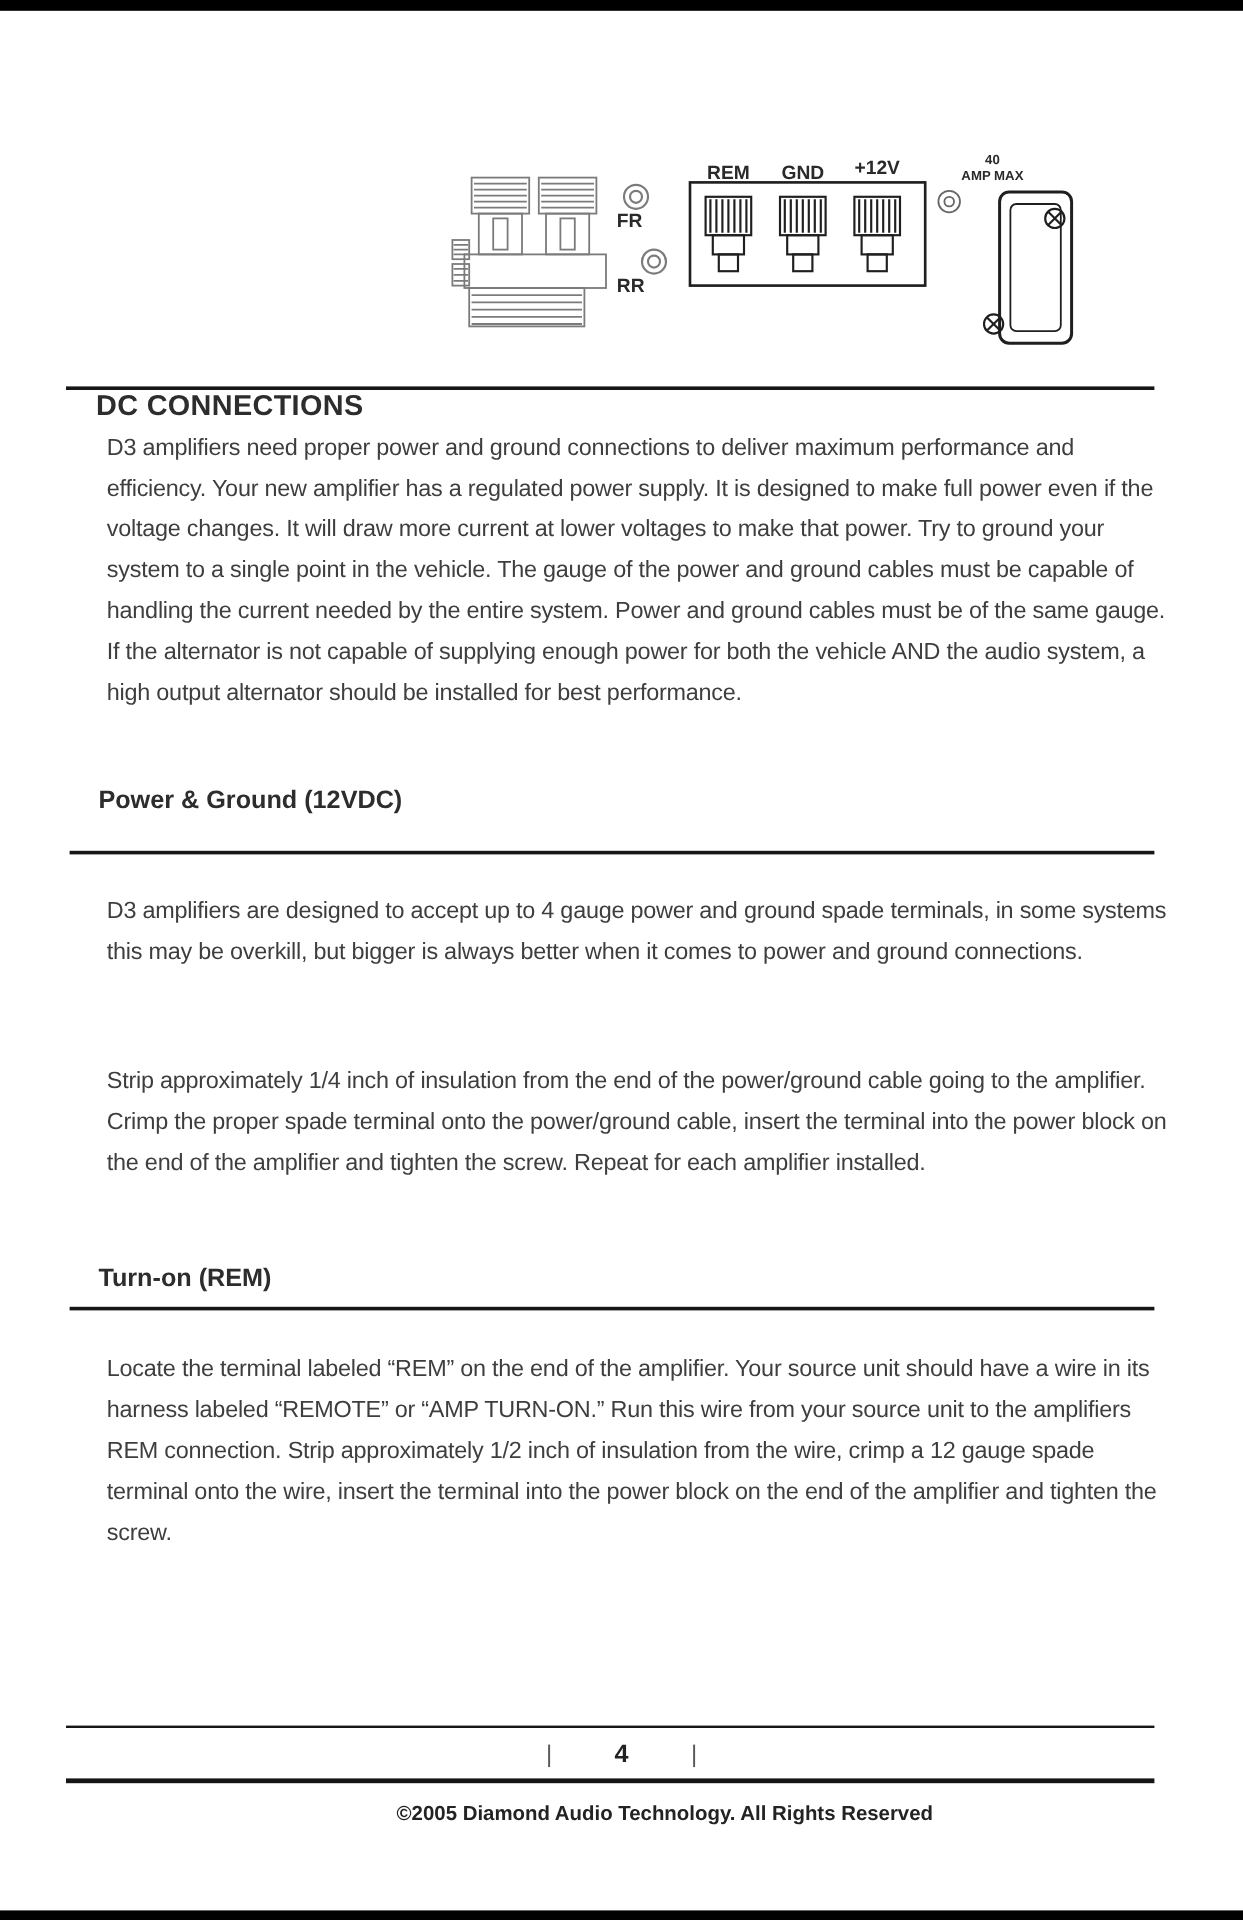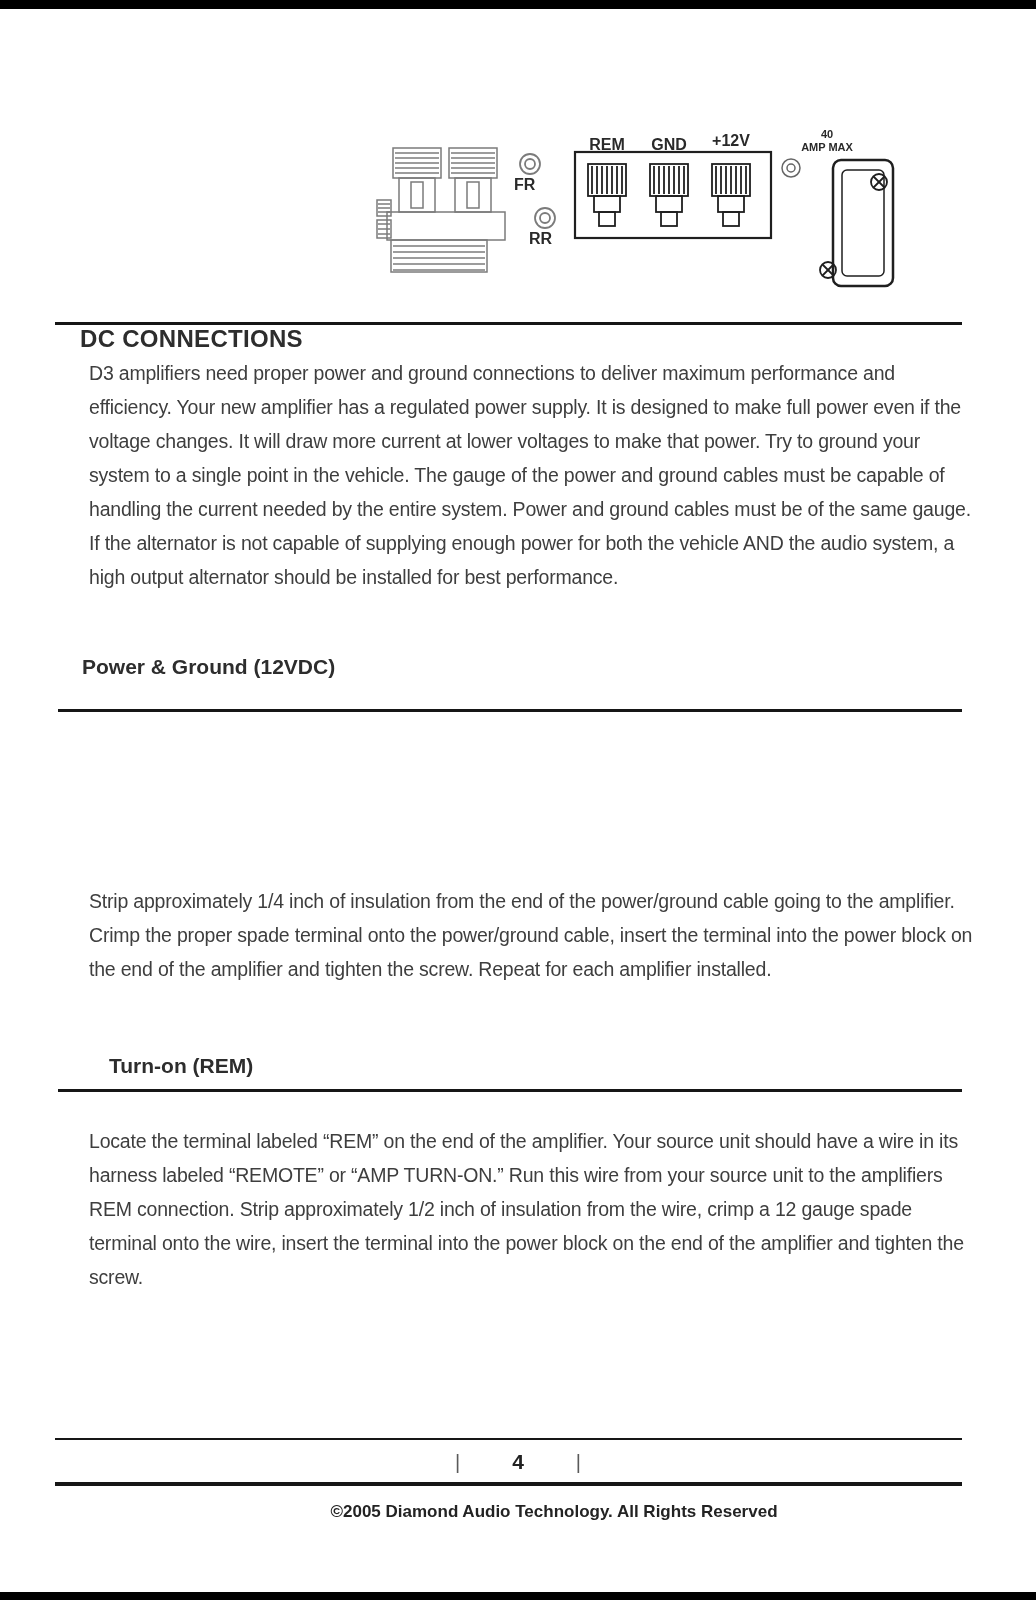--- a/index.html
+++ b/index.html
@@ -54,21 +54,21 @@
     margin-top: 40px;
   }
   .h2 {
     position: absolute;
     left: 82px;
     font-size: 21px;
     font-weight: 700;
     color: #2d2d2d;
   }
   .h2.pg { top: 636px; margin-top: 19px; }
-  .h2.rem { top: 1054px; margin-left: 27px; }
+  .h2.rem { top: 1054px; }
 
   .rule {
     position: absolute;
     left: 55px;
     width: 907px;
     background: #161616;
   }
   .rule.r1 { top: 322px; height: 3px; }
   .rule.r2 { top: 709px; height: 3px; left: 58px; width: 904px; }
   .rule.r3 { top: 1089px; height: 3px; left: 58px; width: 904px; }
@@ -221,36 +221,37 @@
           <line x1="509.5" y1="54.5" x2="498.5" y2="65.5"></line>
         </g>
         <g stroke-width="1.8">
           <circle cx="453" cy="148" r="8"></circle>
           <line x1="447.5" y1="142.5" x2="458.5" y2="153.5"></line>
           <line x1="458.5" y1="142.5" x2="447.5" y2="153.5"></line>
         </g>
       </g>
     </svg>
     <div class="dlabel" style="left:139px; top:54px;">FR</div>
-    <div class="dlabel" style="left:154px; top:108px;">RR</div>
+    <div class="dlabel" style="left:139px; top:108px;">RR</div>
     <div class="dlabel centered" style="left:232px; top:14px;">REM</div>
     <div class="dlabel centered" style="left:294px; top:14px;">GND</div>
     <div class="dlabel centered" style="left:356px; top:10px;">+12V</div>
     <div class="dlabel centered fuse-label" style="left:452px; top:6px;">
       <div>40</div>
       <div>AMP MAX</div>
     </div>
   </div>
 
   <div class="h1">DC CONNECTIONS</div>
   <div class="rule r1"></div>
   <p class="para p1">D3 amplifiers need proper power and ground connections to deliver maximum performance and efficiency.  Your new amplifier has a regulated power supply. It is designed to make full power even if the voltage changes.  It will draw more current at lower voltages to make that power. Try to ground your system to a single point in the vehicle.  The gauge of the power and ground cables must be capable of handling the current needed by the entire system.  Power and ground cables must be of the same gauge.  If the alternator is not capable of supplying enough power for both the vehicle AND the audio system, a high output alternator should be installed for best performance.</p>
 
   <div class="h2 pg">Power &amp; Ground (12VDC)</div>
   <div class="rule r2"></div>
+  <p class="para p2">D3 amplifiers are designed to accept up to 4 gauge power and ground spade terminals, in some systems this may be overkill, but bigger is always better when it comes to power and ground connections.</p>
   <p class="para p3">Strip approximately 1/4 inch of insulation from the end of the power/ground cable going to the amplifier.  Crimp the proper spade terminal onto the power/ground cable, insert the terminal into the power block on the end of the amplifier and tighten the screw.  Repeat for each amplifier installed.</p>
 
   <div class="h2 rem">Turn-on (REM)</div>
   <div class="rule r3"></div>
   <p class="para p4">Locate the terminal labeled “REM” on the end of the amplifier.  Your source unit should have a wire in its harness labeled “REMOTE” or “AMP TURN-ON.”  Run this wire from your source unit to the amplifiers REM connection.  Strip approximately 1/2 inch of insulation from the wire, crimp a 12 gauge spade terminal onto the wire, insert the terminal into the power block on the end of the amplifier and tighten the screw.</p>
 
   <div class="rule fthin"></div>
   <div class="page-number-row">
     <span class="pipe">|</span>
     <span class="num">4</span>

